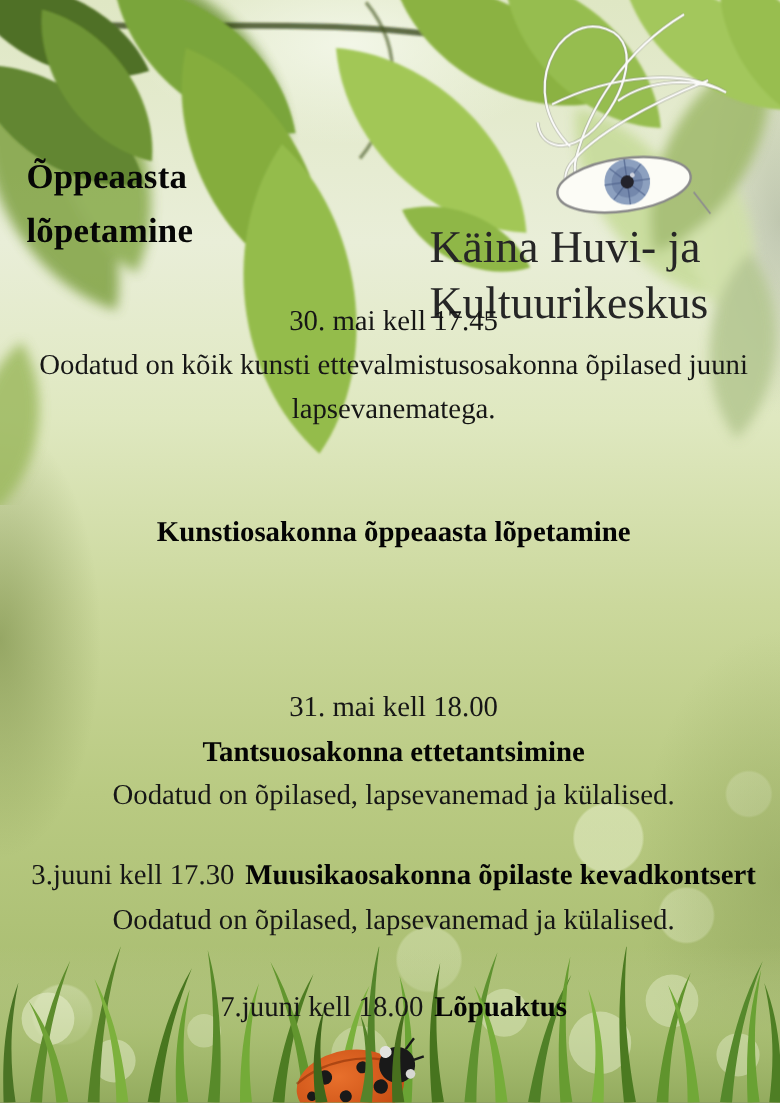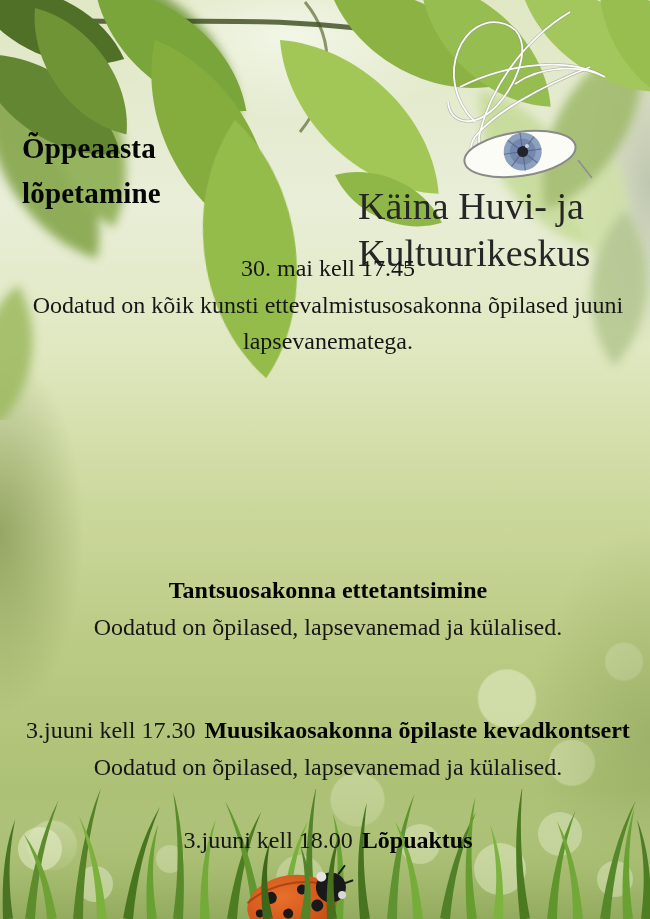--- a/index.html
+++ b/index.html
@@ -122,34 +122,36 @@
 
   <p class="org-name">Käina Huvi- ja
 Kultuurikeskus</p>
 
   <div class="event" id="event-1">
     <p>30. mai kell 17.45</p>
     <p>Oodatud on kõik kunsti ettevalmistusosakonna õpilased juuni lapsevanematega.</p>
   </div>
 
   <div class="event" id="event-2">
+    <p class="etitle">Kunstiosakonna õppeaasta lõpetamine</p>
   </div>
 
   <div class="event" id="event-3">
+    <p>31. mai kell 18.00</p>
     <p class="etitle">Tantsuosakonna ettetantsimine</p>
     <p>Oodatud on õpilased, lapsevanemad ja külalised.</p>
   </div>
 
   <div class="event" id="event-4">
     <p class="nowrap"><span>3.juuni kell 17.30</span><span class="inline-title">Muusikaosakonna õpilaste kevadkontsert</span></p>
     <p>Oodatud on õpilased, lapsevanemad ja külalised.</p>
   </div>
 
   <div class="event" id="event-5">
-    <p class="nowrap"><span>3.juuni kell 18.00</span><span class="inline-title">Lõpuaktus</span></p>
+    <p class="nowrap"><span>7.juuni kell 18.00</span><span class="inline-title">Lõpuaktus</span></p>
   </div>
 
   <svg class="grass-svg" width="650" height="130" viewBox="0 0 650 130" aria-hidden="true">
     <defs>
       <path id="blade" d="M-5,0 C-3,-42 2,-78 16,-110 C6,-72 3,-40 5,0 Z"></path>
       <linearGradient id="grassBg" x1="0" y1="0" x2="0" y2="1">
         <stop offset="0" stop-color="#becd92" stop-opacity="0"></stop>
         <stop offset=".55" stop-color="#aabf74" stop-opacity=".75"></stop>
         <stop offset="1" stop-color="#93ab5e"></stop>
       </linearGradient>

